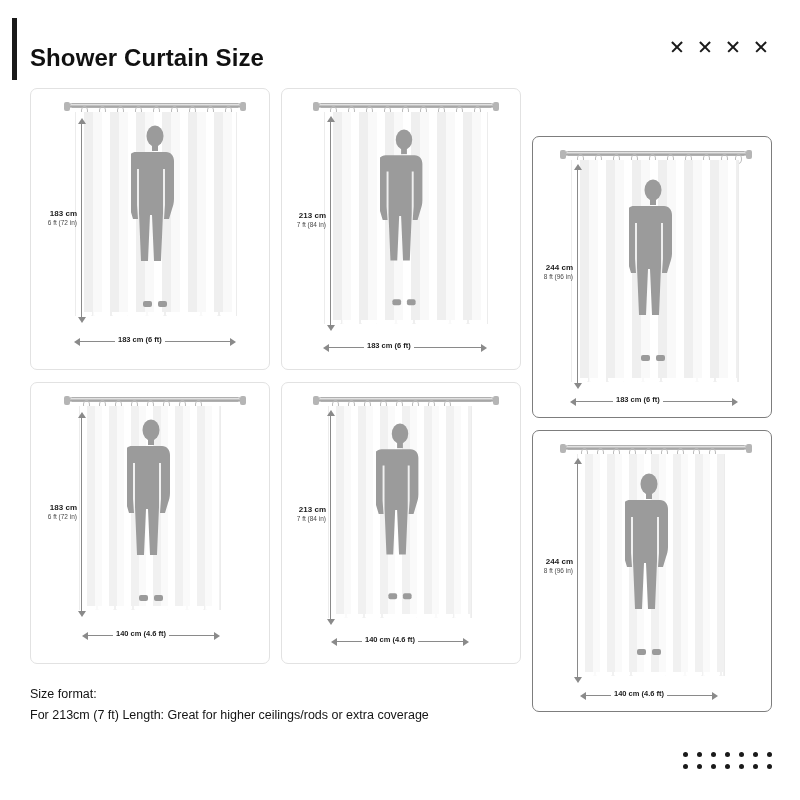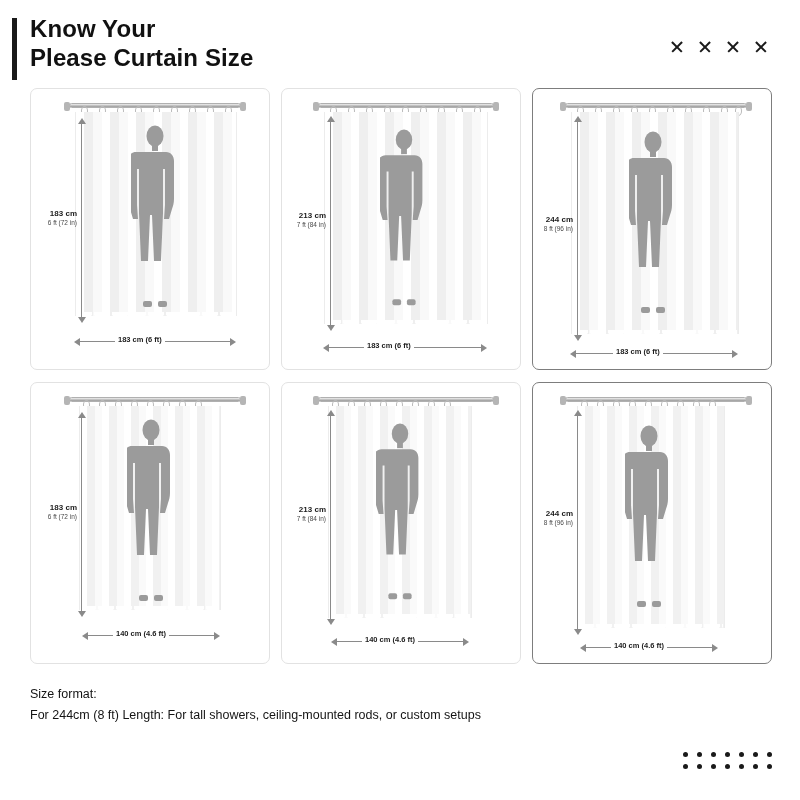--- a/index.html
+++ b/index.html
@@ -84,20 +84,21 @@
     position: absolute;
     width: 238px;
     height: 280px;
     border: 1px solid #e2e2e2;
     border-radius: 7px;
     background: #ffffff;
     overflow: hidden;
   }
   .panel.dark {
     border-color: #7d7d7d;
+    margin-top: 48px;
   }
   .p0 { left: 0px;   top: 0px; }
   .p1 { left: 251px; top: 0px; }
   .p2 { left: 502px; top: 0px; }
   .p3 { left: 0px;   top: 294px; }
   .p4 { left: 251px; top: 294px; }
   .p5 { left: 502px; top: 294px; }
 
   
   .rod {
@@ -270,22 +271,21 @@
     background: #1a1a1a;
   }
 </style>
 </head>
 <body>
 
 <div class="page">
 
   <div class="header">
     <div class="header-bar"></div>
-    <div class="title">Know Your</div>
-    <div class="title" style="top:29px;">Please Curtain Size</div>
+    <div class="title" style="top:29px;">Shower Curtain Size</div>
     <div class="header-xs">
       <span class="x-mark"></span>
       <span class="x-mark"></span>
       <span class="x-mark"></span>
       <span class="x-mark"></span>
     </div>
   </div>
 
   <div class="grid">
 
@@ -513,21 +513,21 @@
         <span class="l2">8 ft (96 in)</span>
       </div>
       <div class="hdim" style="left:52px; top:264px; width:128px;"></div>
       <div class="hlabel" style="left:78px; top:258px;">140 cm (4.6 ft)</div>
     </div>
 
   </div>
 
   <div class="notes">
     <div class="line">Size format:</div>
-    <div class="line">For 244cm (8 ft) Length: For tall showers, ceiling-mounted rods, or custom setups</div>
+    <div class="line">For 213cm (7 ft) Length: Great for higher ceilings/rods or extra coverage</div>
   </div>
 
   <div class="dots">
     <div class="dot-row">
       <span class="dot"></span>
         <span class="dot"></span>
         <span class="dot"></span>
       <span class="dot"></span>
         <span class="dot"></span>
         <span class="dot"></span>

